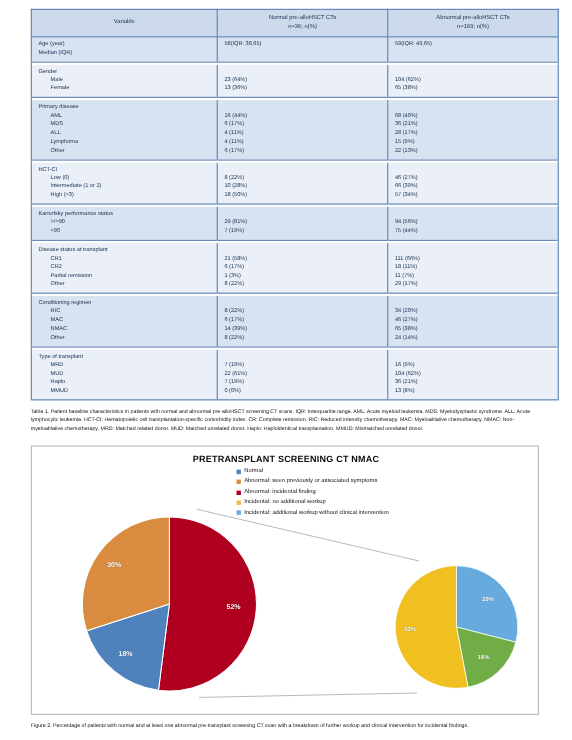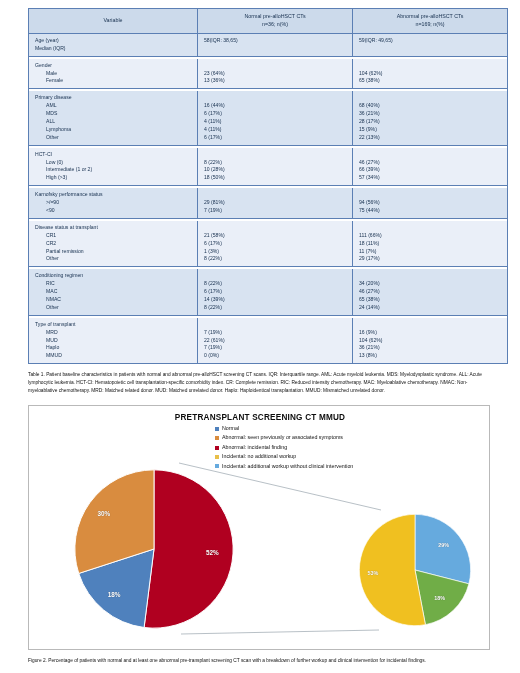--- a/index.html
+++ b/index.html
@@ -285,21 +285,21 @@
             <span>13 (8%)</span>
           </td>
         </tr>
       </tbody>
   </table>
 
   <div class="caption">Table 1. Patient baseline characteristics in patients with normal and abnormal pre-alloHSCT screening CT scans. IQR: Interquartile range. AML: Acute myeloid leukemia. MDS: Myelodysplastic syndrome. ALL: Acute lymphocytic leukemia. HCT-CI: Hematopoietic cell transplantation-specific comorbidity index. CR: Complete remission. RIC: Reduced intensity chemotherapy. MAC: Myeloablative chemotherapy. NMAC: Non-myeloablative chemotherapy. MRD: Matched related donor. MUD: Matched unrelated donor. Haplo: Haploidentical transplantation. MMUD: Mismatched unrelated donor.</div>
 
   <div class="figure-box">
 
-    <div class="fig-title">PRETRANSPLANT SCREENING CT MMUD</div>
+    <div class="fig-title">PRETRANSPLANT SCREENING CT NMAC</div>
 
     <div class="legend" id="legend">
         <div>
           <span class="sw" style="background:#4f81bd"></span>
           <span>Normal</span>
         </div>
         <div>
           <span class="sw" style="background:#d98c3f"></span>
           <span>Abnormal: seen previously or associated symptoms</span>
         </div>

